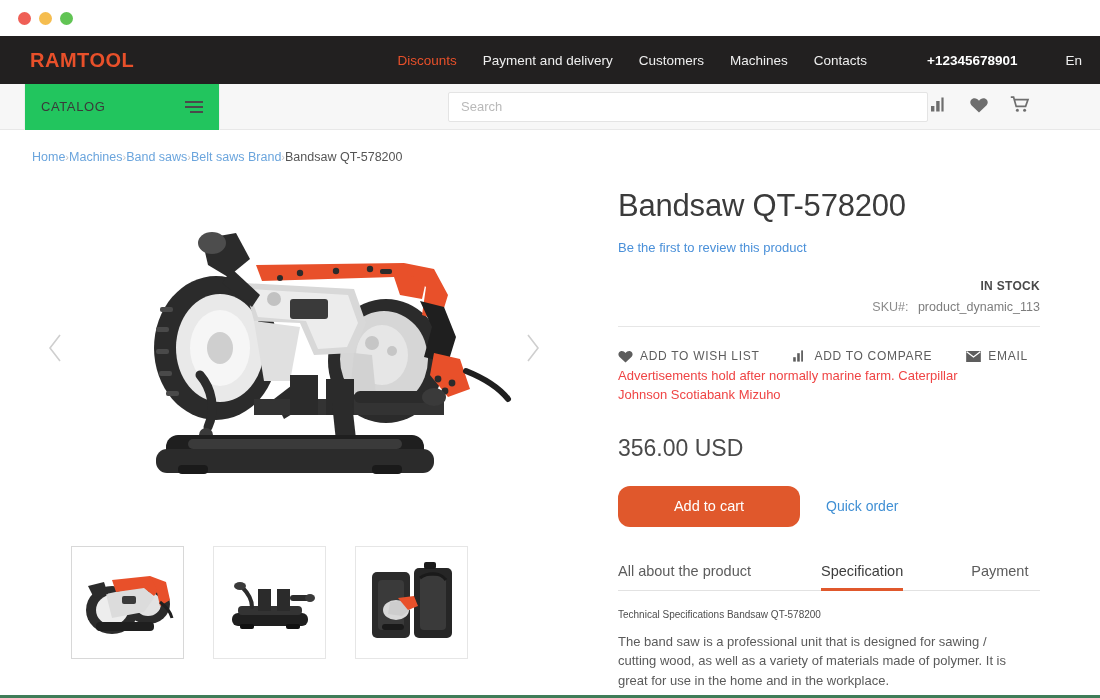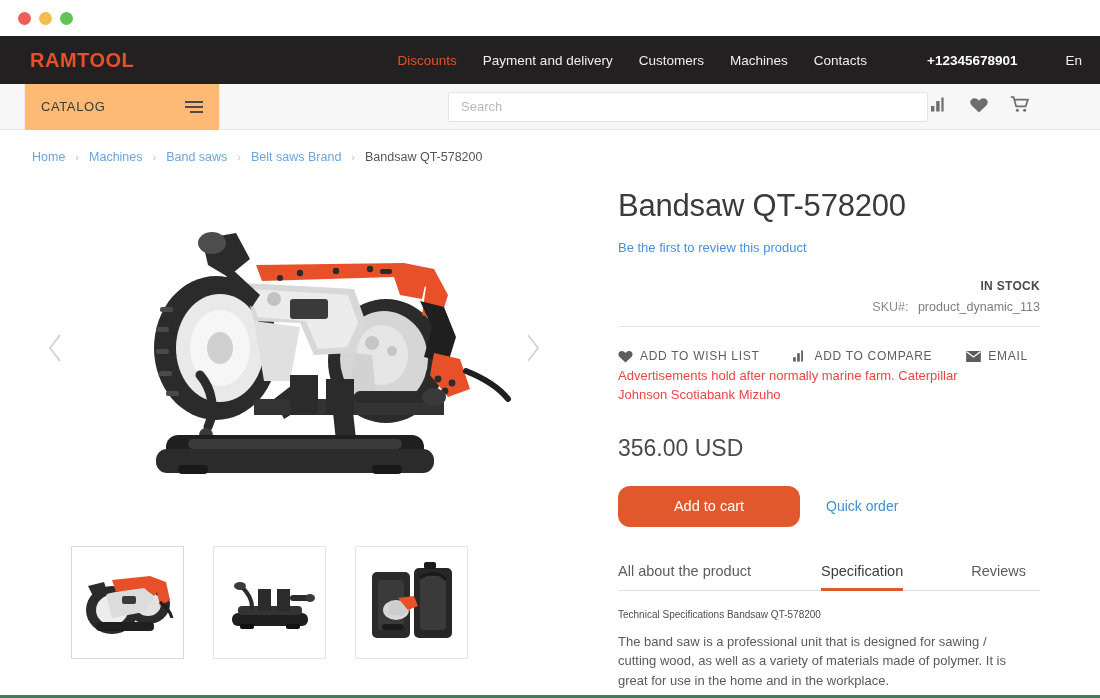--- a/index.html
+++ b/index.html
@@ -82,21 +82,21 @@
     background: #f7f7f7;
     border-bottom: 1px solid #e8e8e8;
     display: flex;
     align-items: center;
     padding: 0 18px 0 24px;
     position: relative;
   }
   .catalog-btn {
     width: 196px;
     height: 46px;
-    background: #fdba74;
+    background: #22c55e;
     border: 1px solid #eeeeee;
     border-top: none;
     border-bottom: none;
     display: flex;
     align-items: center;
     justify-content: space-between;
     padding: 0 16px 0 16px;
     cursor: pointer;
   }
   .catalog-label {
@@ -141,21 +141,20 @@
   
   .content {
     padding: 0 60px 0 24px;
     position: relative;
     height: 614px;
   }
 
   .breadcrumb {
     display: flex;
     align-items: center;
-    gap: 10px;
     padding: 20px 0 6px 8px;
     font-size: 12.5px;
   }
   .crumb { color: #6ba5dd; text-decoration: none; }
   .crumb.current { color: #555555; }
   .crumb-sep { color: #c3c3c3; font-size: 11px; }
 
   .product {
     display: flex;
     gap: 0;
@@ -609,21 +608,21 @@
         <div class="price">356.00 USD</div>
 
         <div class="buy-row">
           <button class="add-cart">Add to cart</button>
           <a class="quick-order">Quick order</a>
         </div>
 
         <div class="tabs">
           <div class="tab">All about the product</div>
           <div class="tab active">Specification</div>
-          <div class="tab">Reviews</div>
+          <div class="tab">Payment</div>
         </div>
 
         <div class="tab-panel">
           <div class="spec-heading">Technical Specifications Bandsaw QT-578200</div>
           <div class="spec-body">The band saw is a professional unit that is designed for sawing / cutting wood, as well as a variety of materials made of polymer. It is great for use in the home and in the workplace.</div>
 
         </div>
       </div>
     </div>
   </div>

